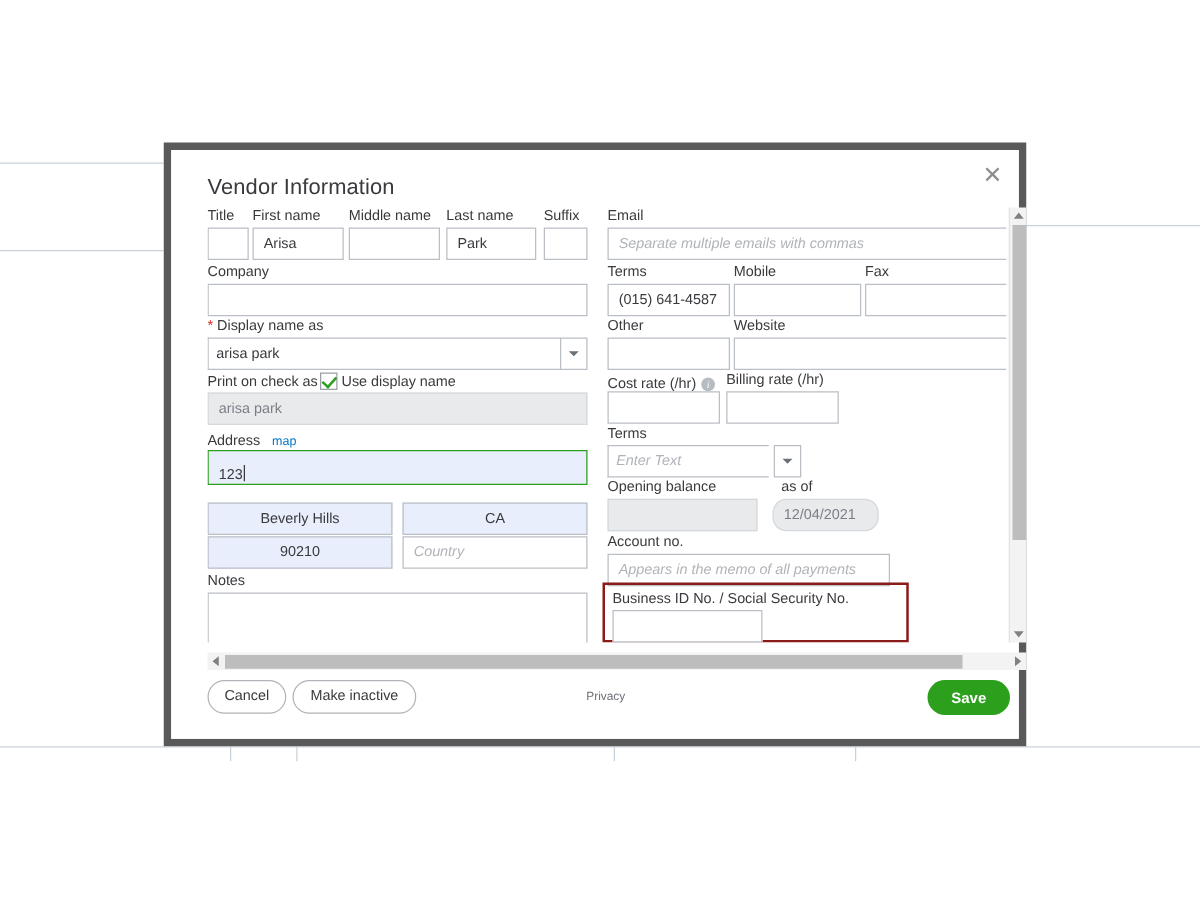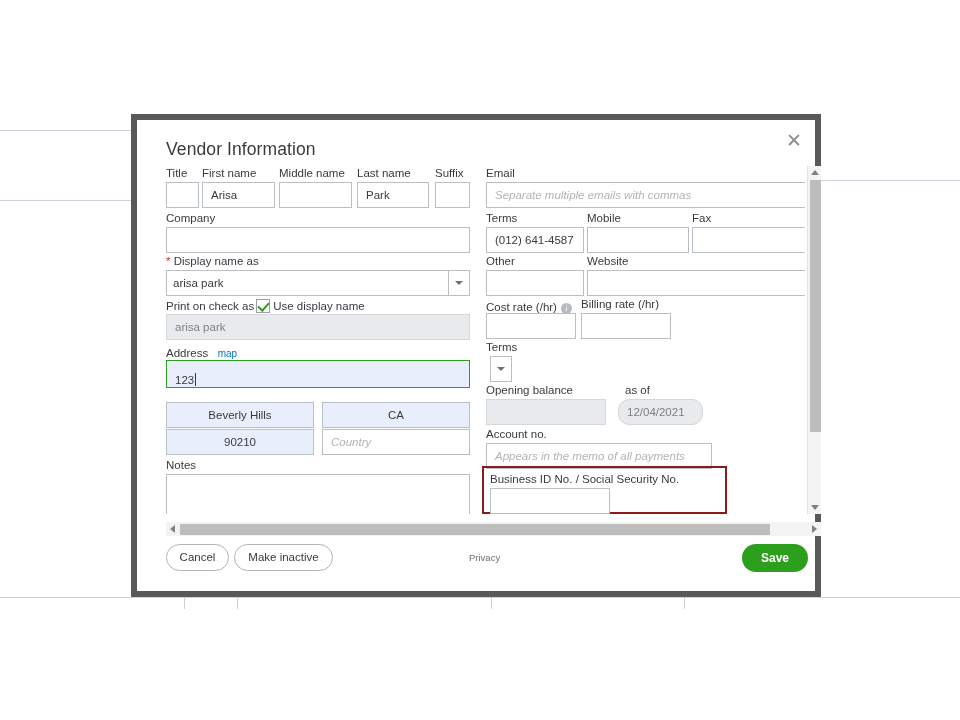--- a/index.html
+++ b/index.html
@@ -214,38 +214,39 @@
         </div>
 
         <div class="col-r">
 
           <div class="lbl lblrow" style="left:0;top:0;">Email</div>
           <div class="fld row ph" style="left:0;top:16px;width:340px;">Separate multiple emails with commas</div>
 
           <div class="lbl lblrow" style="left:0;top:45px;">Terms</div>
           <div class="lbl lblrow" style="left:101px;top:45px;">Mobile</div>
           <div class="lbl lblrow" style="left:206px;top:45px;">Fax</div>
-          <div class="fld row" style="left:0;top:61px;width:98px;">(012) 641-4587</div>
+          <div class="fld row" style="left:0;top:61px;width:98px;">(015) 641-4587</div>
           <div class="fld row" style="left:101px;top:61px;width:102px;"></div>
           <div class="fld row" style="left:206px;top:61px;width:134px;"></div>
 
           <div class="lbl lblrow" style="left:0;top:88px;">Other</div>
           <div class="lbl lblrow" style="left:101px;top:88px;">Website</div>
           <div class="fld row" style="left:0;top:104px;width:98px;"></div>
           <div class="fld row" style="left:101px;top:104px;width:239px;"></div>
 
           <div class="lblrow" style="left:0;top:131px;white-space:nowrap;">
             <span class="lbl" style="display:inline;">Cost rate (/hr)</span><span class="info-i">i</span>
           </div>
           <div class="lbl lblrow" style="left:95px;top:131px;">Billing rate (/hr)</div>
           <div class="fld row" style="left:0;top:147px;width:90px;"></div>
           <div class="fld row" style="left:95px;top:147px;width:90px;"></div>
 
           <div class="lbl lblrow" style="left:0;top:174px;">Terms</div>
           <div class="dd" style="left:0;top:190px;width:155px;">
+            <div class="dd-txt ph">Enter Text</div>
             <div class="dd-btn" style="border-left:1px solid #babec5;margin-left:4px;"></div>
           </div>
 
           <div class="lbl lblrow" style="left:0;top:217px;">Opening balance</div>
           <div class="lbl lblrow" style="left:139px;top:217px;">as of</div>
           <div class="fld row disabled" style="left:0;top:233px;width:120px;"></div>
           <div class="fld row disabled" style="left:132px;top:233px;width:85px;border-radius:11px;">12/04/2021</div>
 
           <div class="lbl lblrow" style="left:0;top:261px;">Account no.</div>
           <div class="fld row ph" style="left:0;top:277px;width:226px;">Appears in the memo of all payments</div>

